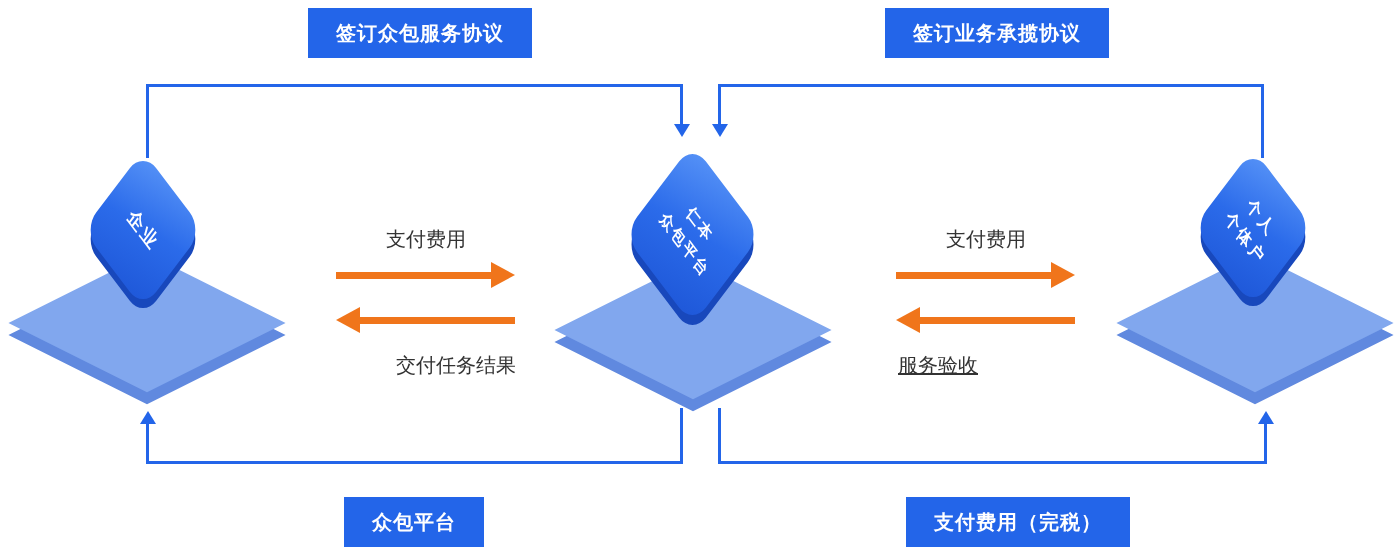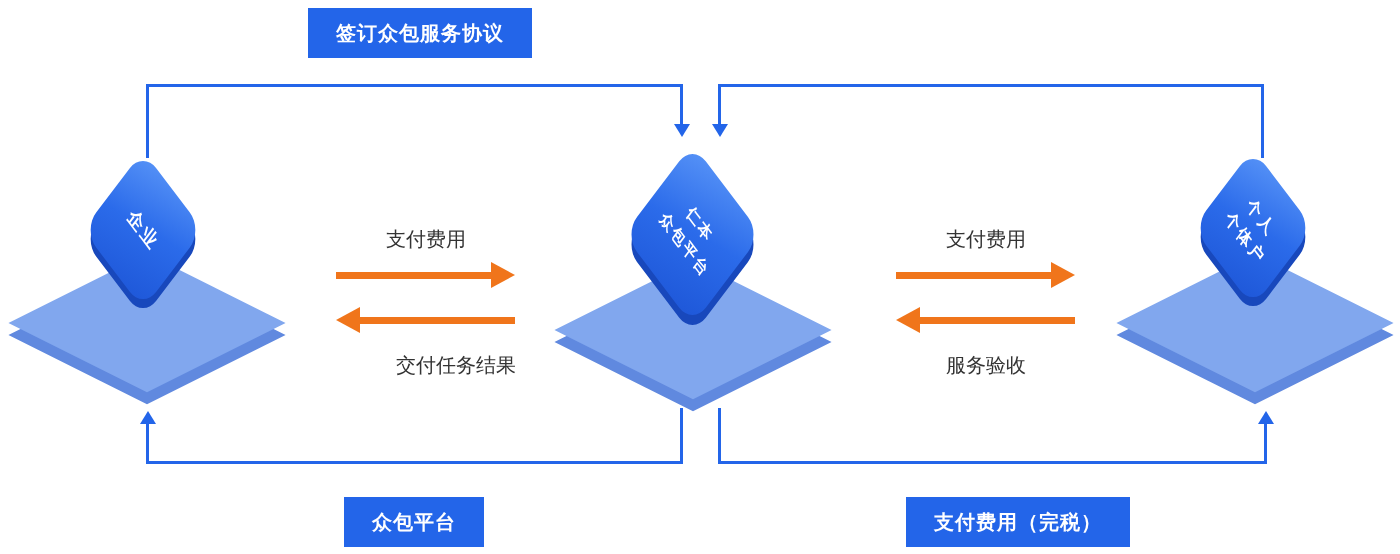--- a/index.html
+++ b/index.html
@@ -65,20 +65,21 @@
   </div>
 
   <div>
     <div class="vline" style="left:718px;  top:408px; height:56px;"></div>
     <div class="hline" style="left:718px;  top:461px; width:549px;"></div>
     <div class="vline" style="left:1264px; top:424px; height:38px;"></div>
     <div class="ah up" style="left:1258px; top:411px;"></div>
   </div>
 
   <div class="badge" style="left:420px; top:8px;">签订众包服务协议</div>
+  <div class="badge" style="left:997px; top:8px;">签订业务承揽协议</div>
   <div class="badge" style="left:414px; top:497px;">众包平台</div>
   <div class="badge" style="left:994px; top:497px;margin-left:24px;">支付费用（完税）</div>
 
   <div>
     <div class="iso platform-side" style="left:47px; top:235px;"></div>
     <div class="iso platform-top" style="left:47px; top:223px;"></div>
     <div class="iso cube-side" style="left:84px; top:180px; width:118px; height:118px;"></div>
     <div class="iso cube-face" style="left:84px; top:171px; width:118px; height:118px;">
       <div class="cube-text" style="font-size:22px;">
         <span class="cube-line">企业</span>
@@ -118,16 +119,16 @@
     <div class="ohead left" style="left:336px; top:307px;"></div>
     <div class="flow-label" style="left:336px; top:352px;text-align:right;">交付任务结果</div>
   </div>
 
   <div>
     <div class="flow-label" style="left:896px; top:226px;">支付费用</div>
     <div class="obody" style="left:896px; top:272px; width:155px;"></div>
     <div class="ohead right" style="left:1051px; top:262px;"></div>
     <div class="obody" style="left:920px; top:317px; width:155px;"></div>
     <div class="ohead left" style="left:896px; top:307px;"></div>
-    <div class="flow-label" style="left:896px; top:352px;">服务验收</div>
+    <div class="flow-label" style="left:848px; top:352px;text-decoration:underline;">服务验收</div>
   </div>
 
 </div>
 
 </body></html>

